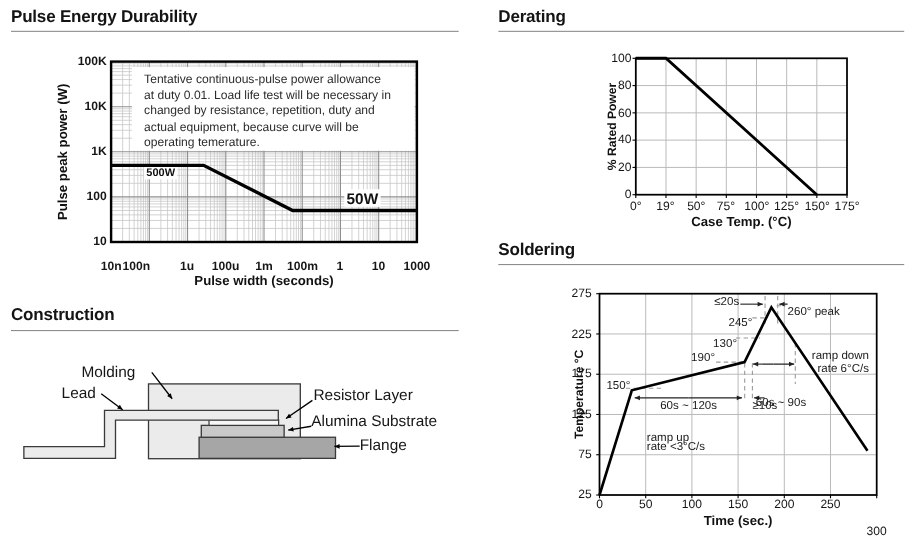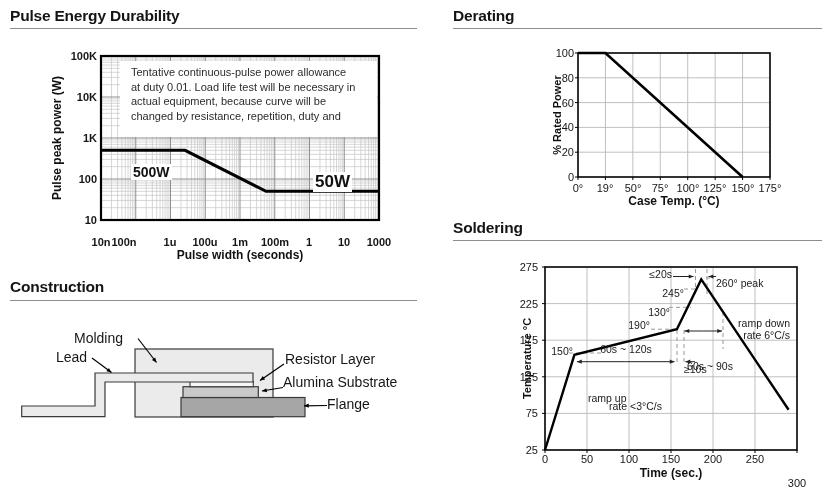--- a/index.html
+++ b/index.html
@@ -152,26 +152,27 @@
 <div class="abs tick tb ctr" style="left:291px;top:236px;width:36px;">1</div>
 <div class="abs tick tb ctr" style="left:326px;top:236px;width:36px;">10</div>
 <div class="abs tick tb ctr" style="left:361px;top:236px;width:36px;">1000</div>
 
 <div class="abs vlab" style="left:50px;top:220px;width:164px;font-size:12px;">Pulse peak power (W)</div>
 <div class="abs axis-title" style="left:140px;top:248px;width:200px;">Pulse width (seconds)</div>
 
 <div class="abs note" style="left:120px;top:61px;width:257px;height:76px;padding:4px 0 0 11px;">
   <div>Tentative continuous-pulse power allowance</div>
   <div>at duty 0.01. Load life test will be necessary in</div>
+  <div>changed by resistance, repetition, duty and</div>
   <div>actual equipment, because curve will be</div>
-  <div>changed by resistance, repetition, duty and</div>
+  <div>operating temerature.</div>
 </div>
 
-<div class="abs tb wbg" style="left:131px;top:164px;font-size:14px;">500W</div>
-<div class="abs tb wbg" style="left:313px;top:172px;font-size:17px;">50W</div>
+<div class="abs tb wbg" style="left:131px;top:152px;font-size:10px;">500W</div>
+<div class="abs tb wbg" style="left:313px;top:172px;font-size:14px;">50W</div>
 
 <div class="abs hd" style="left:453px;top:7px;">Derating</div>
 <div class="abs rule" style="left:453px;top:28px;width:369px;"></div>
 
 <svg id="svg-derating" style="left:578px;top:53px;" width="192" height="124">
     <line x1="27.428571428571427" y1="0" x2="27.428571428571427" y2="124" stroke="#b9b9b9" stroke-width="0.9"></line>
     <line x1="54.857142857142854" y1="0" x2="54.857142857142854" y2="124" stroke="#b9b9b9" stroke-width="0.9"></line>
     <line x1="82.28571428571428" y1="0" x2="82.28571428571428" y2="124" stroke="#b9b9b9" stroke-width="0.9"></line>
     <line x1="109.71428571428571" y1="0" x2="109.71428571428571" y2="124" stroke="#b9b9b9" stroke-width="0.9"></line>
     <line x1="137.14285714285714" y1="0" x2="137.14285714285714" y2="124" stroke="#b9b9b9" stroke-width="0.9"></line>
@@ -316,18 +317,18 @@
 <div class="abs vlab" style="left:521px;top:450px;width:183px;font-size:11px;">Temperature °C</div>
 <div class="abs axis-title" style="left:601px;top:466px;width:140px;">Time (sec.)</div>
 
 <div class="abs ann rt" style="left:541px;top:345px;width:32px;">150°</div>
 <div class="abs ann rt" style="left:618px;top:319px;width:32px;">190°</div>
 <div class="abs ann rt" style="left:638px;top:306px;width:32px;">130°</div>
 <div class="abs ann rt" style="left:652px;top:287px;width:32px;">245°</div>
 <div class="abs ann rt" style="left:640px;top:268px;width:32px;">≤20s</div>
 <div class="abs ann" style="left:716px;top:277px;">260° peak</div>
 <div class="abs ann ctr" style="left:678px;top:336px;width:64px;margin-top:24px;">60s ~ 90s</div>
-<div class="abs ann ctr" style="left:589px;top:343px;width:74px;">60s ~ 120s</div>
+<div class="abs ann ctr" style="left:589px;top:363px;width:74px;">60s ~ 120s</div>
 <div class="abs ann" style="left:684px;top:363px;">≥10s</div>
 <div class="abs ann" style="left:588px;top:392px;">ramp up</div>
-<div class="abs ann" style="left:588px;top:400px;padding-left:21px;">rate &lt;3°C/s</div>
+<div class="abs ann" style="left:588px;top:400px;">rate &lt;3°C/s</div>
 <div class="abs ann rt" style="left:712px;top:317px;width:78px;">ramp down</div>
 <div class="abs ann rt" style="left:712px;top:329px;width:78px;">rate 6°C/s</div>
 
 </body></html>

